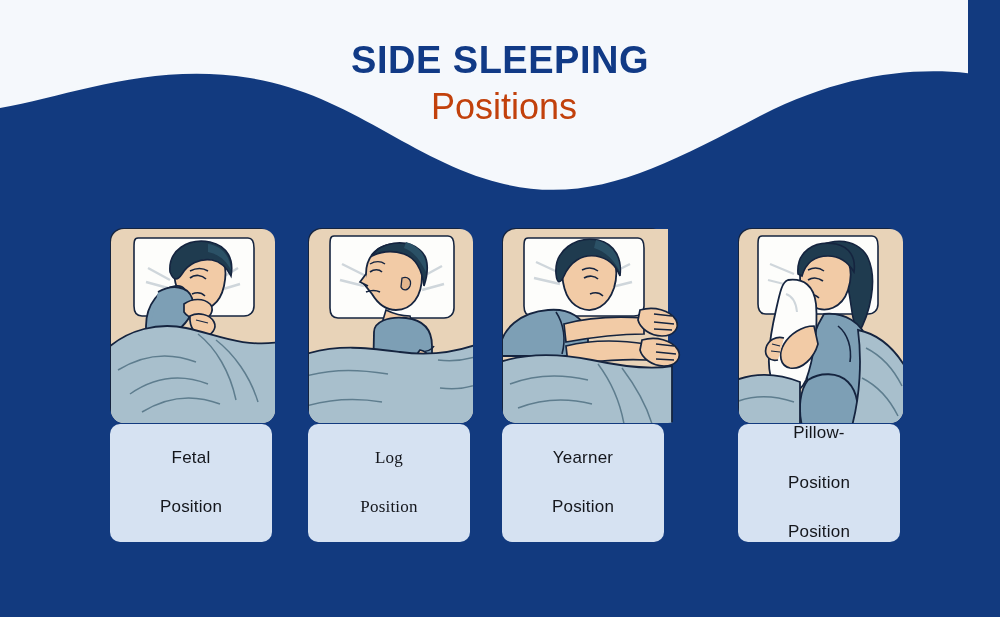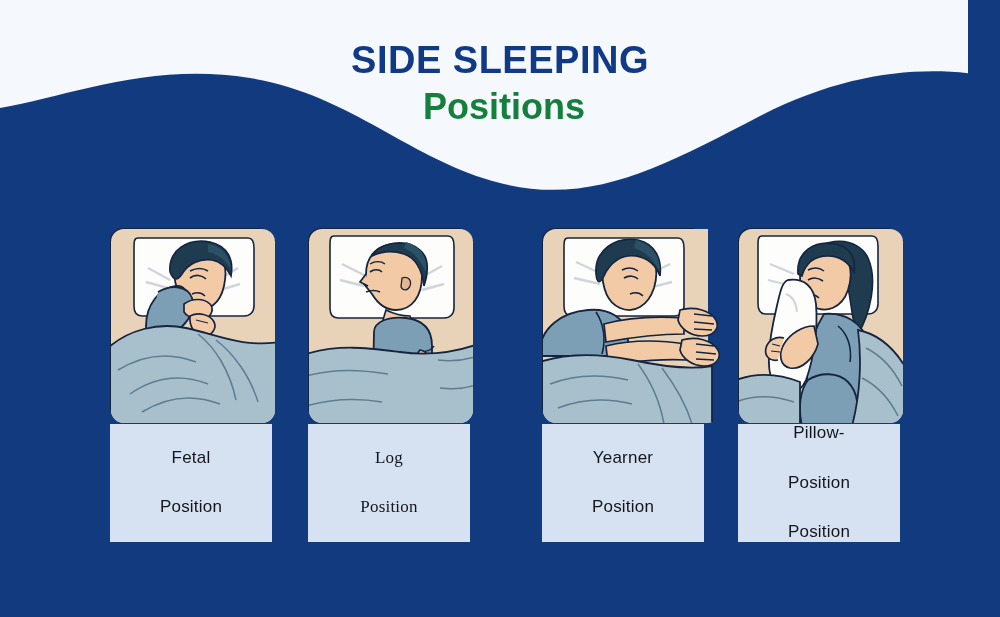--- a/index.html
+++ b/index.html
@@ -22,51 +22,51 @@
     position:absolute; left:0; top:38px; width:1000px;
     text-align:center; z-index:5;
   }
   #title-line1 {
     display:block;
     font-size:38px; font-weight:bold; letter-spacing:.5px;
     color:#113a86; line-height:1.18;
   }
   #title-line2 {
     display:block;
-    font-size:36px; font-weight:bold;
-    color:#15803d; line-height:1.35;padding-left:8px;
+    font-size:36px; font-weight:normal;
+    color:#c2410c; line-height:1.35;padding-left:8px;
   }
 
   
   .card {
     position:absolute; top:228px; width:162px; height:314px;
   }
   .card-illus {
     position:absolute; left:0; top:0; width:162px; height:192px;
     border:2px solid #15243f;
     border-radius:13px;
     background:#e8d3b8;
     overflow:visible;
   }
   .card-illus svg { display:block; width:162px; height:192px; overflow:visible; }
   .card-label {
     position:absolute; left:0; top:196px; width:162px; height:118px;
     background:#d6e2f2;
-    border-radius:0;
+    border-radius:10px;
     display:flex; align-items:center; justify-content:center;
   }
   .card-label span {
     display:block; text-align:center;
     font-size:17px; font-weight:500; color:#14161c;
     line-height:1.45; letter-spacing:.2px;
   }
 
   #card-1 { left:88px;margin-left:22px; }
   #card-2 { left:308px;font-family:Liberation Serif, serif; }
-  #card-3 { left:542px; }
+  #card-3 { left:502px; }
   #card-4 { left:738px; }
 </style>
 </head>
 <body>
 
 <div id="header-band">
   <svg id="wave-svg" viewBox="0 0 1000 200" preserveAspectRatio="none">
     <path d="M0,108 C70,96 150,62 250,78 C350,94 410,160 500,183 C590,206 660,168 760,116 C850,70 930,64 1000,78 L1000,200 L0,200 Z" fill="#123a7f"></path>
   </svg>
 

